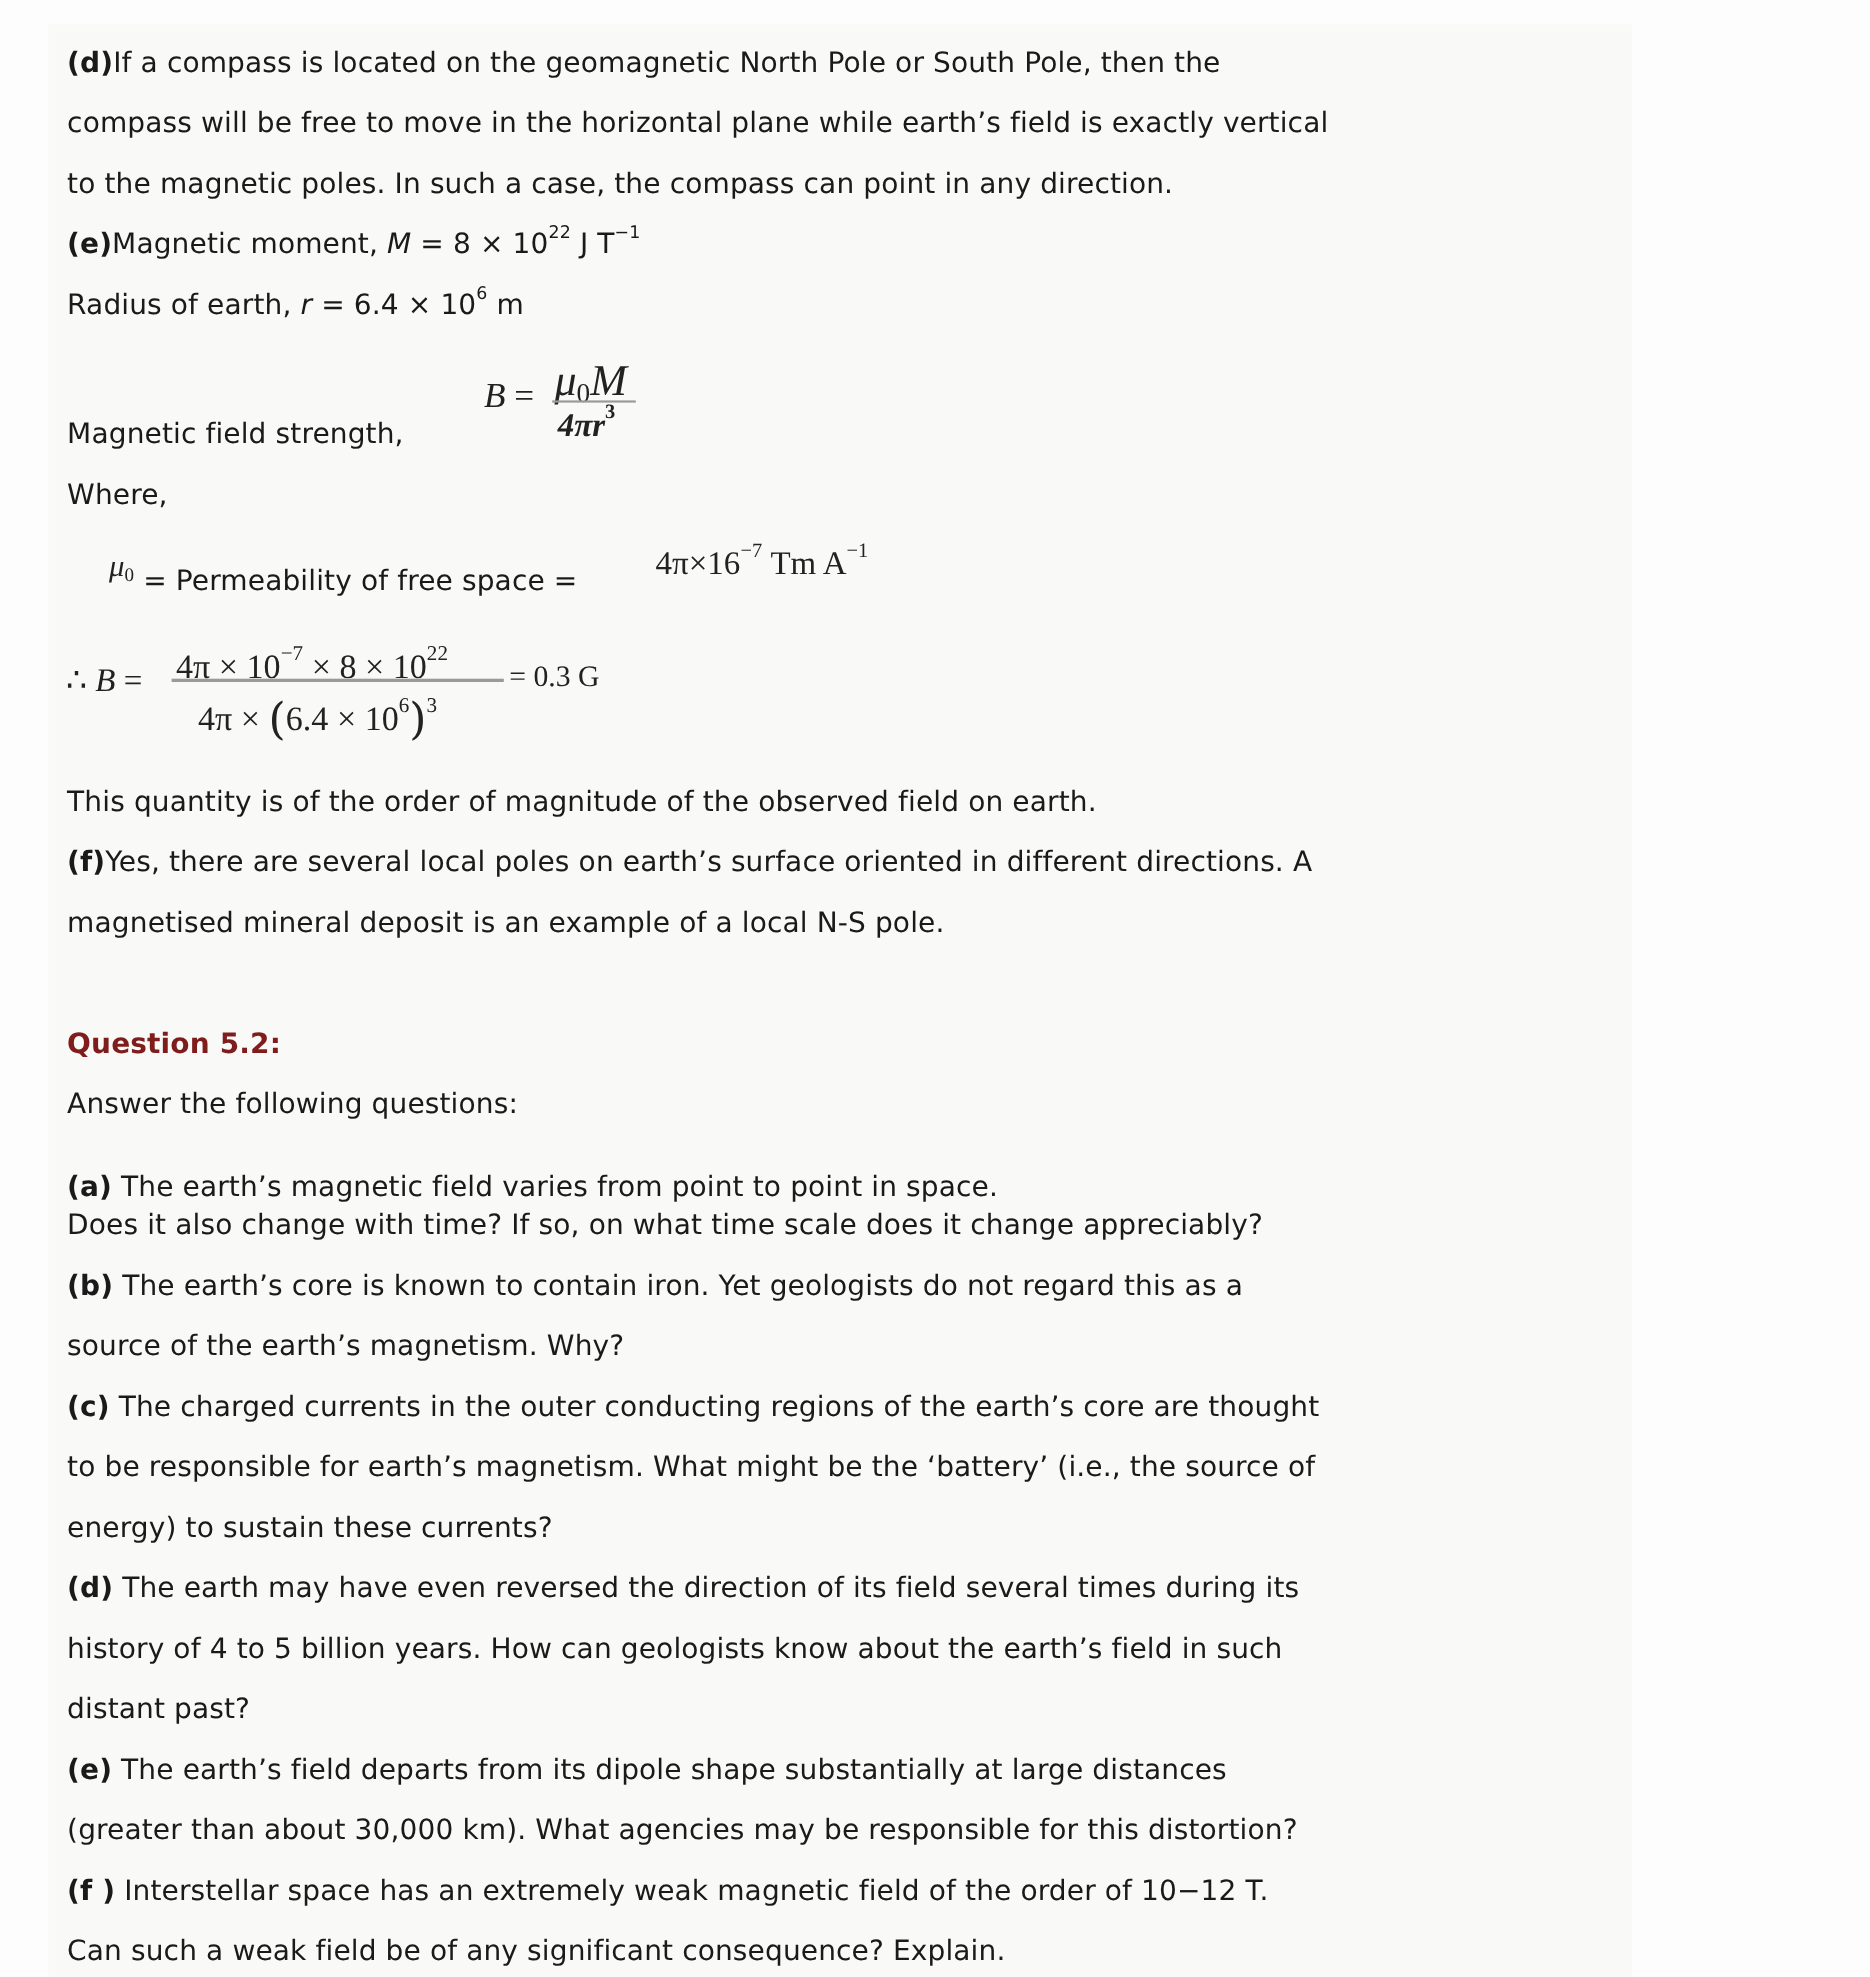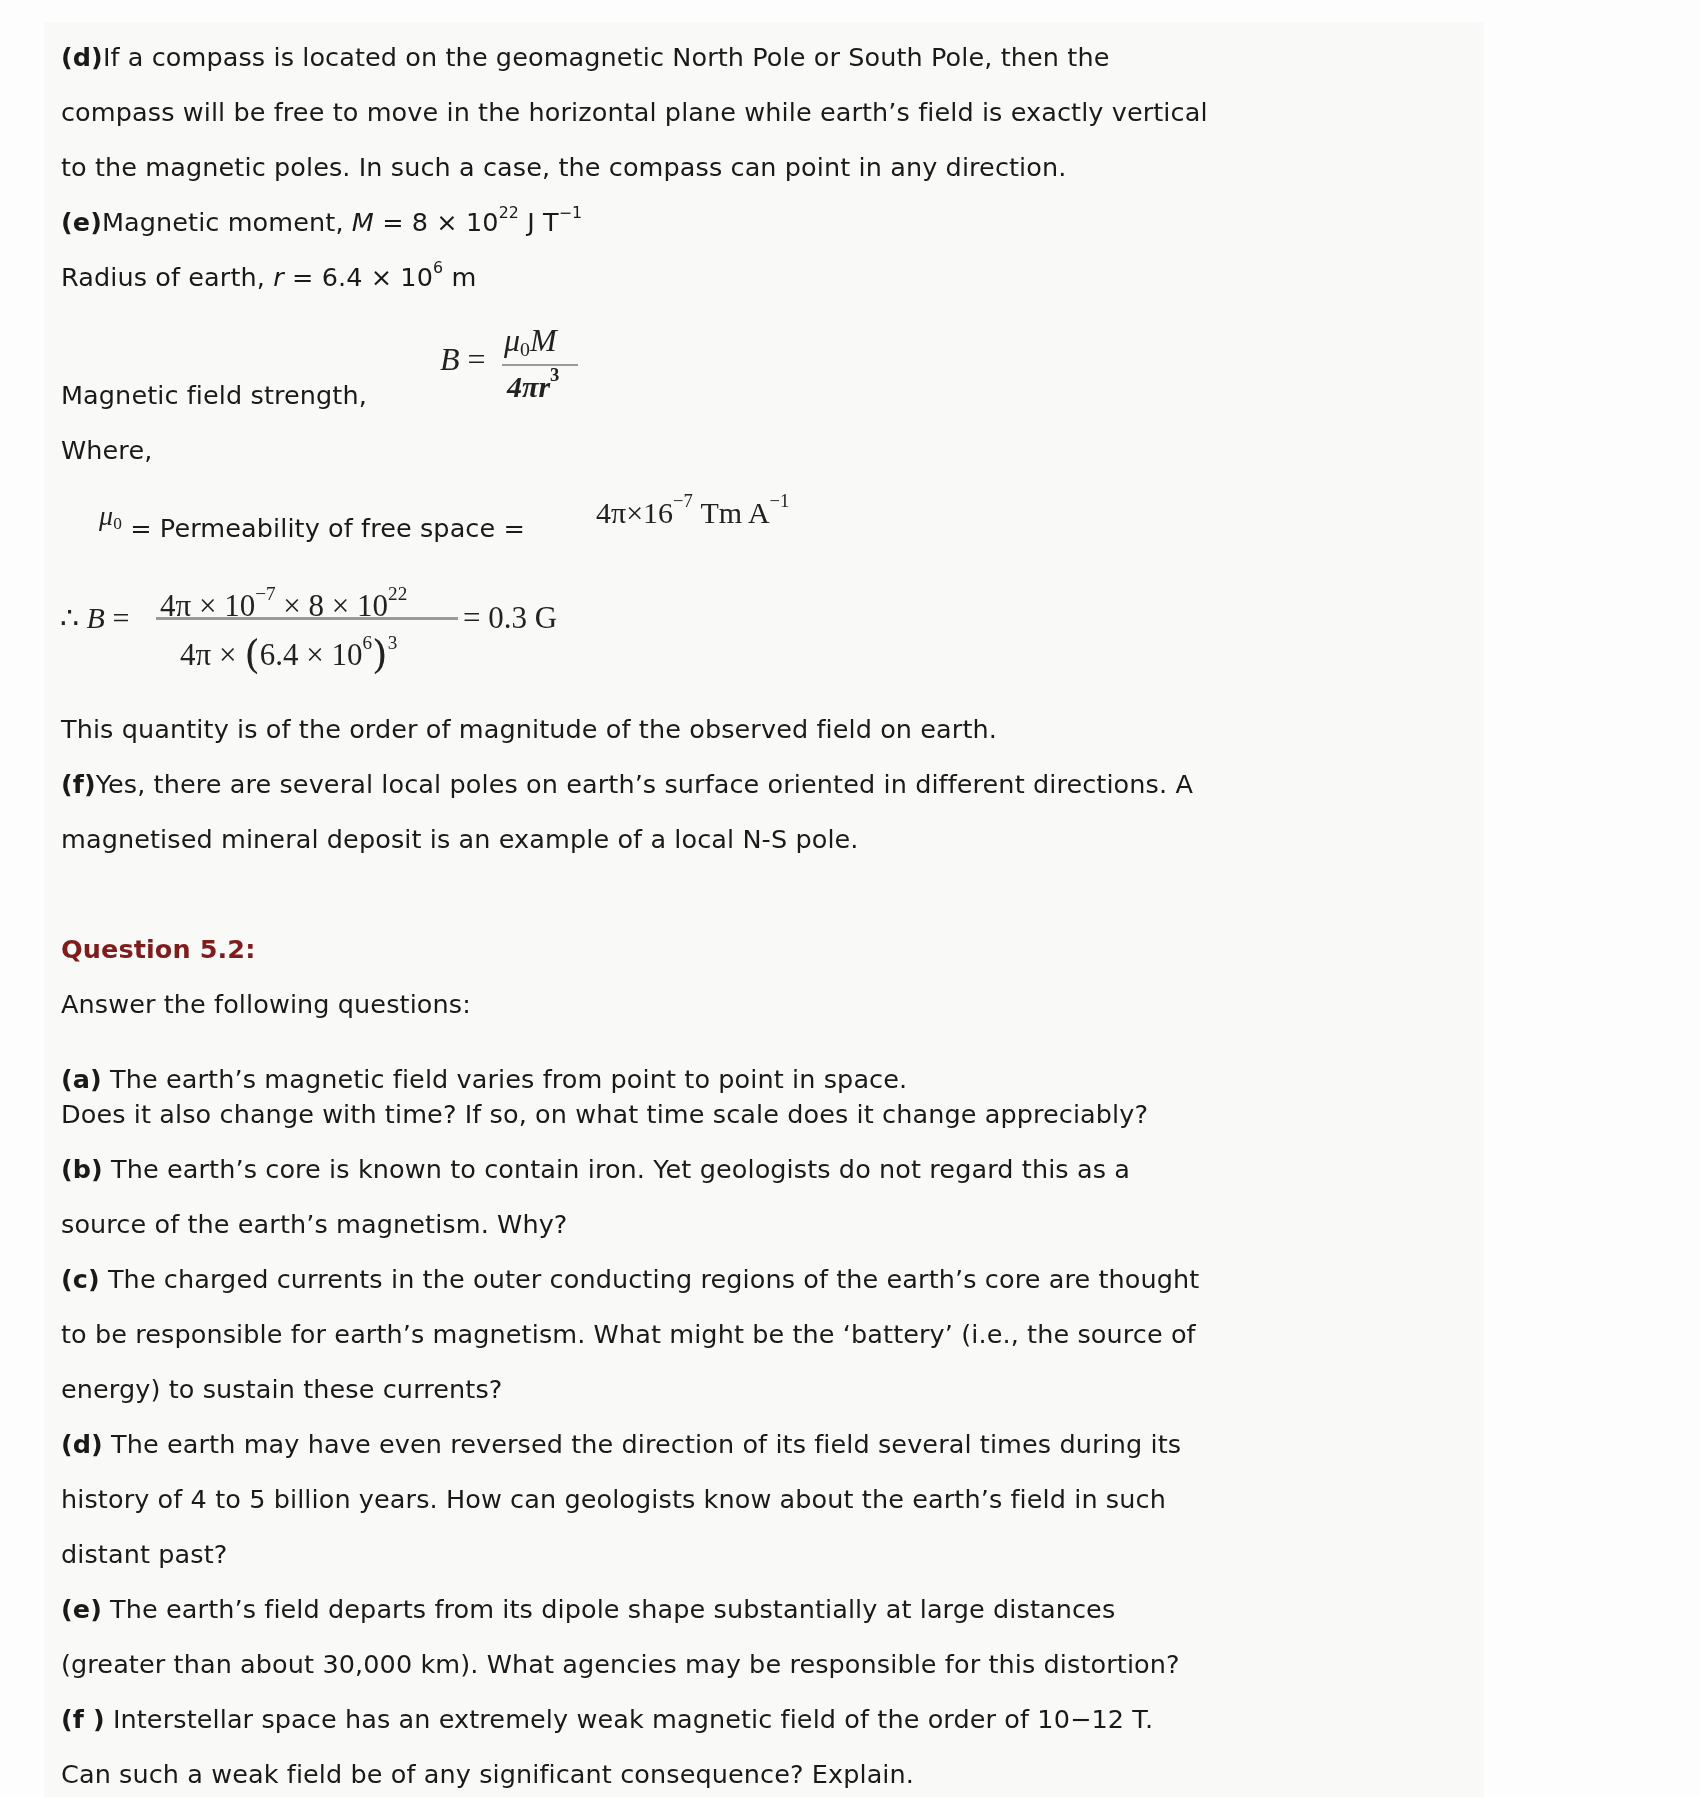--- a/index.html
+++ b/index.html
@@ -42,37 +42,37 @@
 <div class="line" style="top:42px"><b>(d)</b><span>If a compass is located on the geomagnetic North Pole or South Pole, then the</span></div>
 <div class="line" style="top:97px">compass will be free to move in the horizontal plane while earth’s field is exactly vertical</div>
 <div class="line" style="top:152px">to the magnetic poles. In such a case, the compass can point in any direction.</div>
 
 <div class="line" style="top:207px"><b>(e)</b><span>Magnetic moment, </span><i>M</i><span> = 8 × 10</span><sup class="s">22</sup><span> J T</span><sup class="s">−1</sup></div>
 
 <div class="line" style="top:262px"><span>Radius of earth, </span><i>r</i><span> = 6.4 × 10</span><sup class="s">6</sup><span> m</span></div>
 
 <div>
   <span class="abs math" style="left:440px;top:341px;font-size:32px;"><i>B</i> <span>=</span></span>
-  <span class="abs math" style="left:504px;top:322px;font-size:32px;"><i>μ</i><sub class="s">0</sub><i>M</i></span>
+  <span class="abs math" style="left:504px;top:322px;font-size:40px;"><i>μ</i><sub class="s">0</sub><i>M</i></span>
   <div class="fracbar" style="left:502px;top:364px;width:76px;"></div>
   <span class="abs math" style="left:507px;top:370px;font-size:30px;font-weight:bold;"><i>4πr</i><sup class="s">3</sup></span>
 </div>
 <div class="line" style="top:380px">Magnetic field strength,</div>
 
 <div class="line" style="top:435px">Where,</div>
 
 <div class="line" style="top:513px"><span class="math" style="font-size:28px;position:relative;top:-12px;margin-left:38px;"><i>μ</i><sub class="s">0</sub></span><span> = Permeability of free space = </span></div>
 <span class="abs math" style="left:596px;top:496px;font-size:30px;"><span>4π×16</span><sup class="s">−7</sup><span> Tm A</span><sup class="s">−1</sup></span>
 
 <div>
   <span class="abs math" style="left:60px;top:600px;font-size:30px;"><span>∴ </span><i>B</i> <span>=</span></span>
   <span class="abs math" style="left:160px;top:588px;font-size:31px;"><span>4π × 10</span><sup class="s">−7</sup><span> × 8 × 10</span><sup class="s">22</sup></span>
   <div class="fracbar" style="left:156px;top:617px;width:302px;height:3px;"></div>
   <span class="abs math" style="left:180px;top:628px;font-size:31px;"><span>4π × </span><span class="paren" style="font-size:40px;position:relative;top:3px;">(</span><span>6.4 × 10</span><sup class="s">6</sup><span class="paren" style="font-size:40px;position:relative;top:3px;">)</span><sup class="s">3</sup></span>
-  <span class="abs math" style="left:463px;top:600px;font-size:31px;">= 0.3 G</span>
+  <span class="abs math" style="left:463px;top:600px;font-size:27px;">= 0.3 G</span>
 </div>
 
 <div class="line" style="top:714px">This quantity is of the order of magnitude of the observed field on earth.</div>
 <div class="line" style="top:769px"><b>(f)</b><span>Yes, there are several local poles on earth’s surface oriented in different directions. A</span></div>
 <div class="line" style="top:824px">magnetised mineral deposit is an example of a local N-S pole.</div>
 
 <div class="line q-heading" style="top:934px">Question 5.2:</div>
 <div class="line" style="top:989px">Answer the following questions:</div>
 
 <div class="line" style="top:1064px"><b>(a)</b><span> The earth’s magnetic field varies from point to point in space.</span></div>

